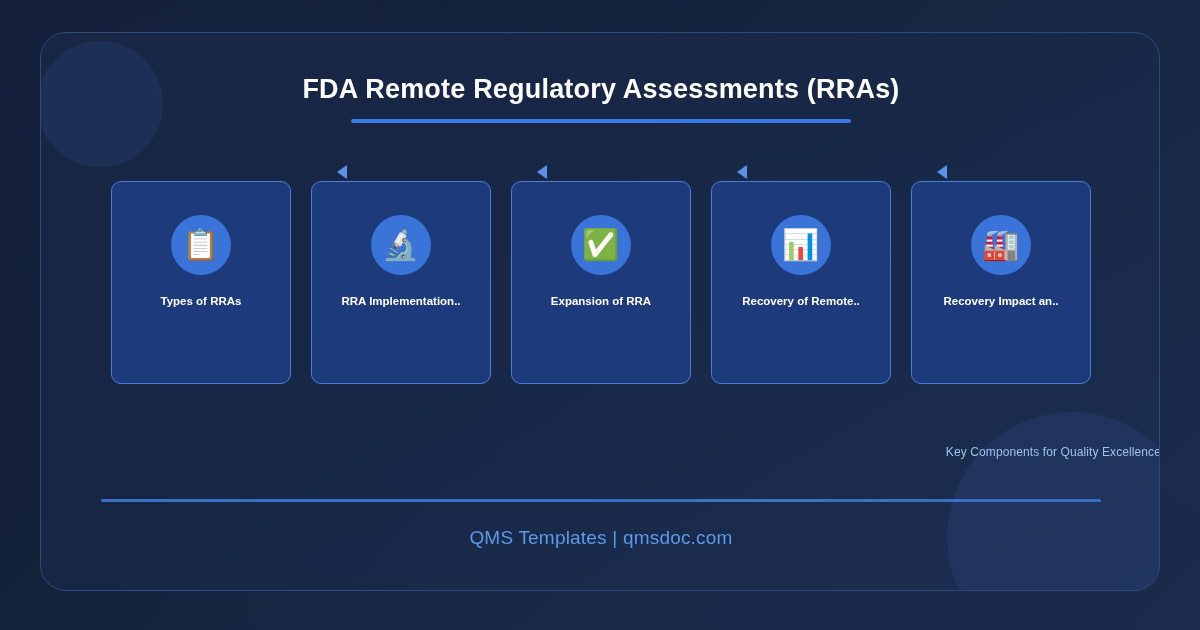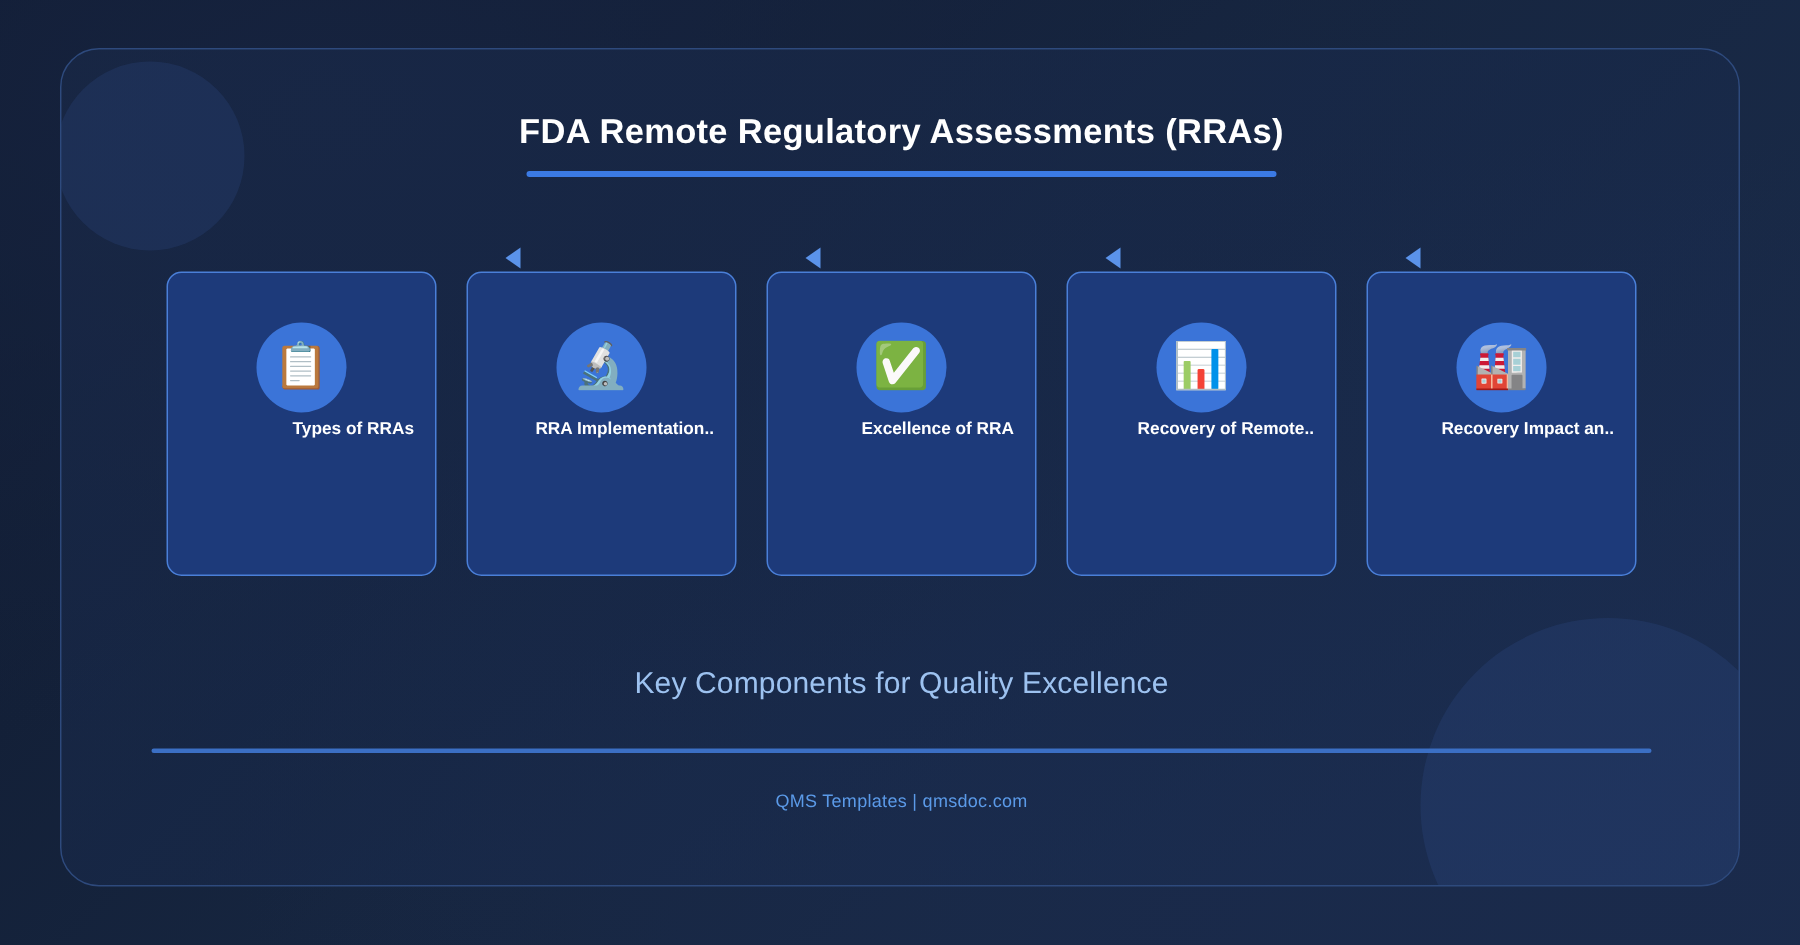--- a/index.html
+++ b/index.html
@@ -62,21 +62,21 @@
 
   
   .title-wrap {
     position: absolute;
     left: 0;
     top: 42px;
     width: 1120px;
     text-align: center;
   }
   .title {
-    font-size: 23px;
+    font-size: 27px;
     font-weight: bold;
     color: #ffffff;
     letter-spacing: 0.2px;
     line-height: 1.1;
     margin: 0;
   }
   .title-underline {
     margin: 14px auto 0;
     width: 500px;
     height: 4px;
@@ -112,23 +112,23 @@
     height: 60px;
     border-radius: 50%;
     background: #3b74d8;
     display: flex;
     align-items: center;
     justify-content: center;
     font-size: 30px;
     line-height: 1;
   }
   .card-label {
-    margin-top: 3px;
+    margin-top: 18px;
     width: 150px;
-    text-align: right;
+    text-align: center;
     font-size: 11.5px;
     font-weight: bold;
     color: #ffffff;
     line-height: 1.55;
     word-break: break-word;
   }
 
   
   .arrow {
     position: absolute;
@@ -143,43 +143,43 @@
   .arrow-2 { left: 496px; }
   .arrow-3 { left: 696px; }
   .arrow-4 { left: 896px; }
 
   
   .tagline {
     position: absolute;
     left: 0;
     top: 412px;
     width: 1120px;
-    text-align: center;
-    font-size: 20px;
+    text-align: right;
+    font-size: 12px;
     color: #9dc2f0;
     letter-spacing: 0.1px;
   }
 
   
   .divider {
     position: absolute;
     left: 60px;
     top: 466px;
     width: 1000px;
     height: 3px;
     border-radius: 2px;
     background: #3b6fc4;
   }
   .footer {
     position: absolute;
     left: 0;
     top: 494px;
     width: 1120px;
     text-align: center;
-    font-size: 12px;
+    font-size: 19px;
     color: #5b9ae8;
     letter-spacing: 0.2px;
   }
 </style>
 </head>
 <body>
 
 <div class="stage">
   <div class="panel">
 
@@ -198,21 +198,21 @@
         <div class="card-label">Types of RRAs</div>
       </div>
 
       <div class="card">
         <div class="icon-circle">🔬</div>
         <div class="card-label">RRA Implementation..</div>
       </div>
 
       <div class="card">
         <div class="icon-circle">✅</div>
-        <div class="card-label">Excellence of RRA</div>
+        <div class="card-label">Expansion of RRA</div>
       </div>
 
       <div class="card">
         <div class="icon-circle">📊</div>
         <div class="card-label">Recovery of Remote..</div>
       </div>
 
       <div class="card">
         <div class="icon-circle">🏭</div>
         <div class="card-label">Recovery Impact an..</div>

